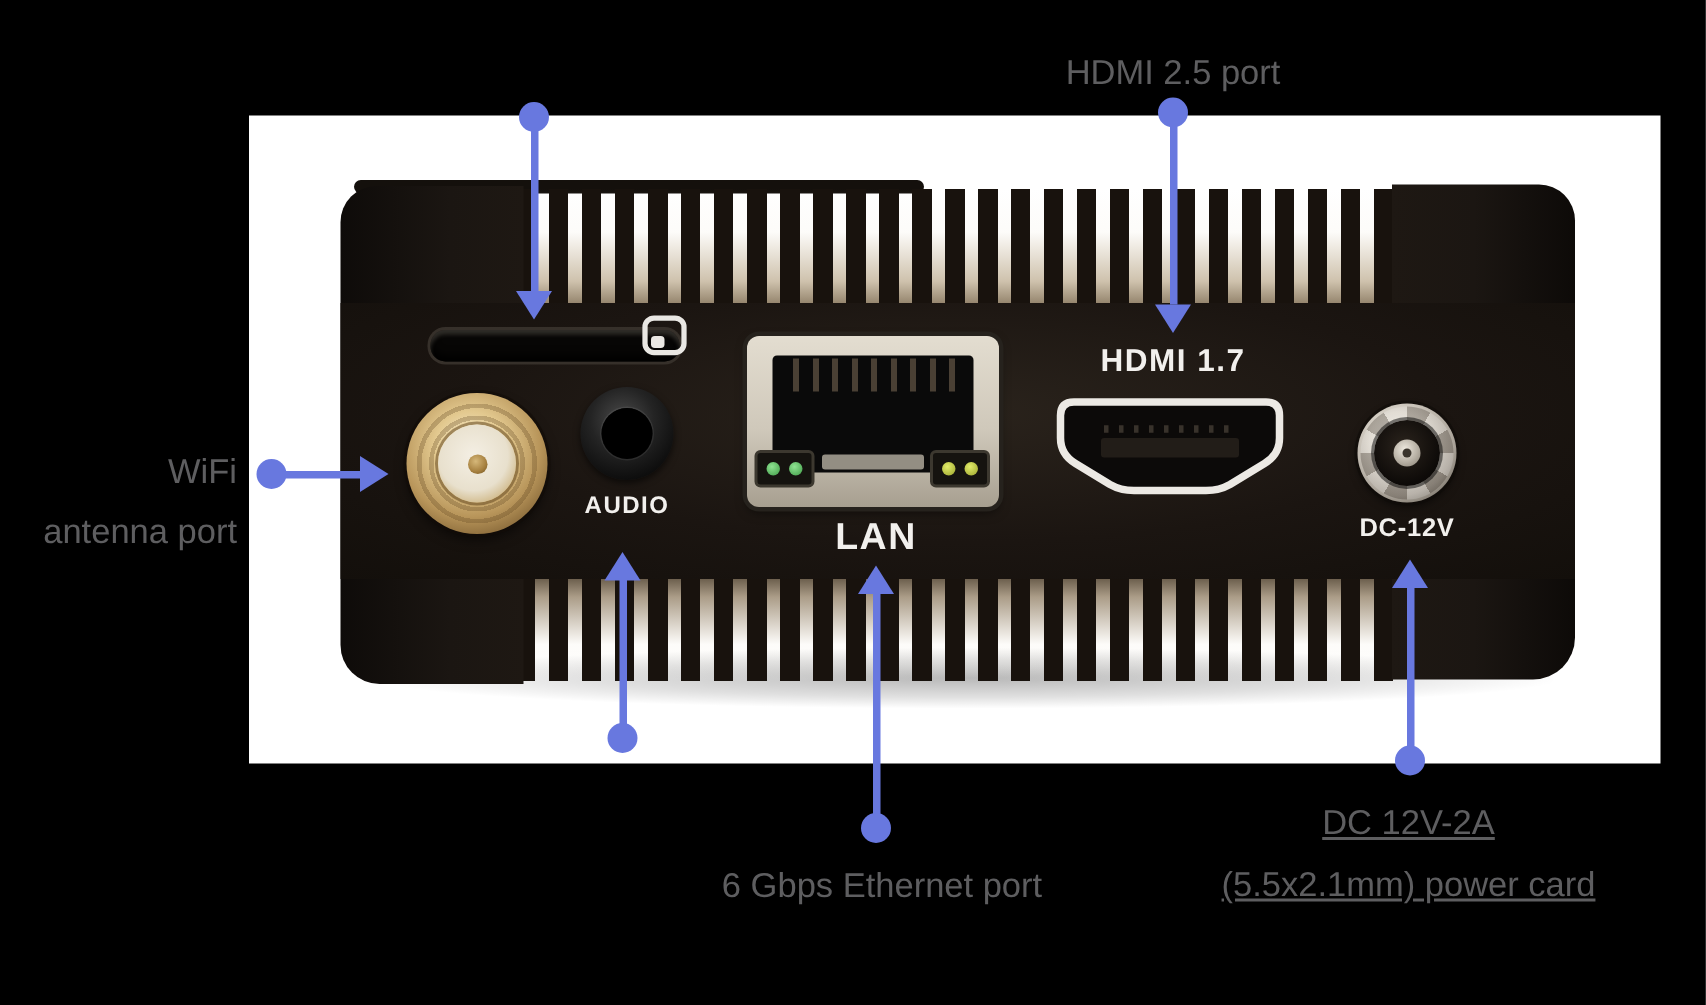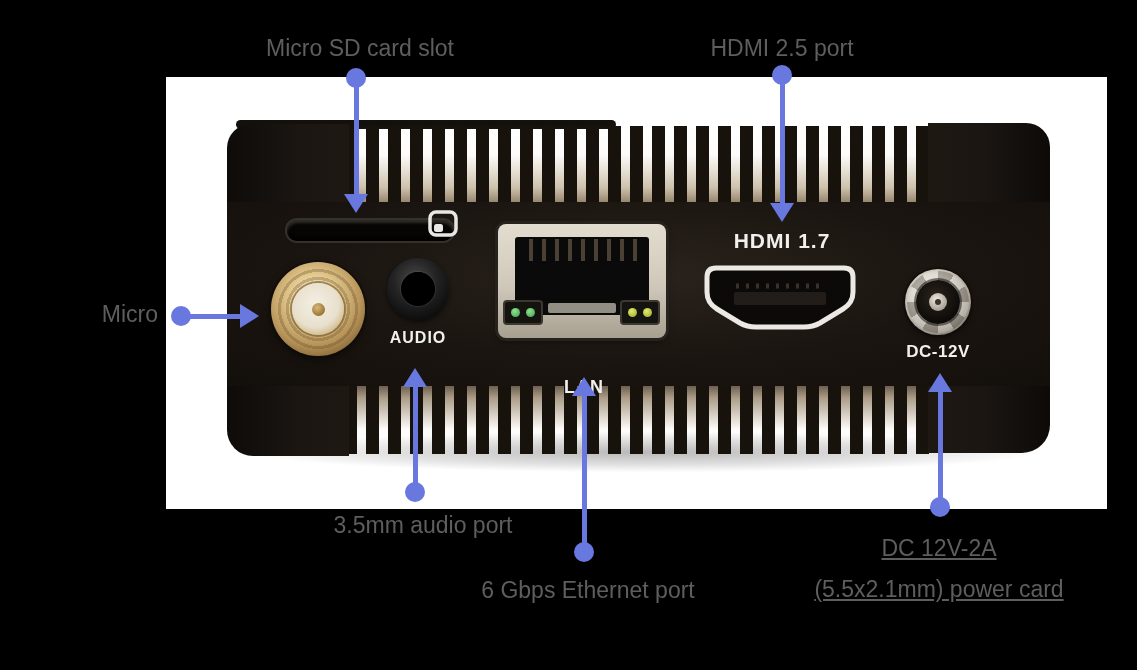--- a/index.html
+++ b/index.html
@@ -75,21 +75,21 @@
   .dc-hex{position:absolute;inset:2px;border-radius:50%;opacity:0.3;
     background:repeating-conic-gradient(rgba(40,32,24,0.9) 0 30deg, rgba(255,255,255,0.55) 30deg 60deg);}
   .dc-mid{position:absolute;inset:0;margin:auto;width:44px;height:44px;border-radius:50%;
     background:radial-gradient(circle at 45% 40%, #2b241d 0%, #0d0a08 70%);box-shadow:0 0 0 2px rgba(0,0,0,0.5);}
   .dc-pin{position:absolute;inset:0;margin:auto;width:18px;height:18px;border-radius:50%;
     background:radial-gradient(circle at 42% 36%, #eee9df 0%, #b7b0a4 55%, #847d71 100%);}
   .dc-pin-dot{position:absolute;inset:0;margin:auto;width:6px;height:6px;border-radius:50%;background:#3a342c;}
   
   .dev-text{position:absolute;z-index:7;color:var(--device-text,#f2f0ed);font-weight:bold;text-align:center;}
   .t-audio{left:356px;top:329px;width:124px;font-size:16px;letter-spacing:1px;}
-  .t-lan{left:534px;top:344px;width:100px;font-size:18px;letter-spacing:1px;margin-top:33px;}
+  .t-lan{left:534px;top:344px;width:100px;font-size:25px;letter-spacing:1px;}
   .t-hdmi{left:702px;top:229px;width:160px;font-size:21px;letter-spacing:1px;}
   .t-dc{left:888px;top:342px;width:100px;font-size:17px;letter-spacing:0.5px;}
   
   .callout-label{position:absolute;z-index:10;color:var(--label-text,#5e5e60);font-size:23px;line-height:40px;}
   .c-center{text-align:center;}
   .c-right{text-align:right;}
   .dot{position:absolute;width:20px;height:20px;border-radius:50%;background:var(--accent,#6878df);z-index:10;}
   .cline{position:absolute;background:var(--accent,#6878df);z-index:10;}
   .arr{position:absolute;width:0;height:0;z-index:10;}
   .arr-down{border-left:12px solid transparent;border-right:12px solid transparent;border-top:19px solid var(--accent,#6878df);}
@@ -153,41 +153,40 @@
 
   <div class="port dc-outer">
     <div class="dc-hex"></div>
     <div class="dc-mid"></div>
     <div class="dc-pin">
       <div class="dc-pin-dot"></div>
     </div>
   </div>
   <div class="dev-text t-dc">DC-12V</div>
 
-  <div class="callout-label c-center" style="left:240px;top:28px;width:240px;">Micro SD card slot</div>
   <div class="dot" style="left:346px;top:68px;"></div>
   <div class="cline" style="left:354px;top:78px;width:5px;height:118px;"></div>
   <div class="arr arr-down" style="left:344px;top:194px;"></div>
 
   <div class="callout-label c-center" style="left:666px;top:28px;width:232px;">HDMI 2.5 port</div>
   <div class="dot" style="left:772px;top:65px;"></div>
   <div class="cline" style="left:780px;top:75px;width:5px;height:128px;"></div>
   <div class="arr arr-down" style="left:770px;top:203px;"></div>
 
   <div class="callout-label c-right" style="left:0px;top:294px;width:158px;">
-    <div>Micro</div>
+    <div>WiFi</div>
+    <div>antenna port</div>
   </div>
   <div class="dot" style="left:171px;top:306px;"></div>
   <div class="cline" style="left:181px;top:314px;width:62px;height:5px;"></div>
   <div class="arr arr-right" style="left:240px;top:304px;"></div>
 
   <div class="arr arr-up" style="left:403px;top:368px;"></div>
   <div class="cline" style="left:413px;top:386px;width:5px;height:100px;"></div>
   <div class="dot" style="left:405px;top:482px;"></div>
-  <div class="callout-label c-center" style="left:303px;top:505px;width:240px;">3.5mm audio port</div>
 
   <div class="arr arr-up" style="left:572px;top:377px;"></div>
   <div class="cline" style="left:582px;top:395px;width:5px;height:148px;"></div>
   <div class="dot" style="left:574px;top:542px;"></div>
   <div class="callout-label c-center" style="left:458px;top:570px;width:260px;">6 Gbps Ethernet port</div>
 
   <div class="arr arr-up" style="left:928px;top:373px;"></div>
   <div class="cline" style="left:938px;top:391px;width:5px;height:108px;"></div>
   <div class="dot" style="left:930px;top:497px;"></div>
   <div class="callout-label c-center" style="left:789px;top:528px;width:300px;line-height:41px;text-decoration:underline;">

